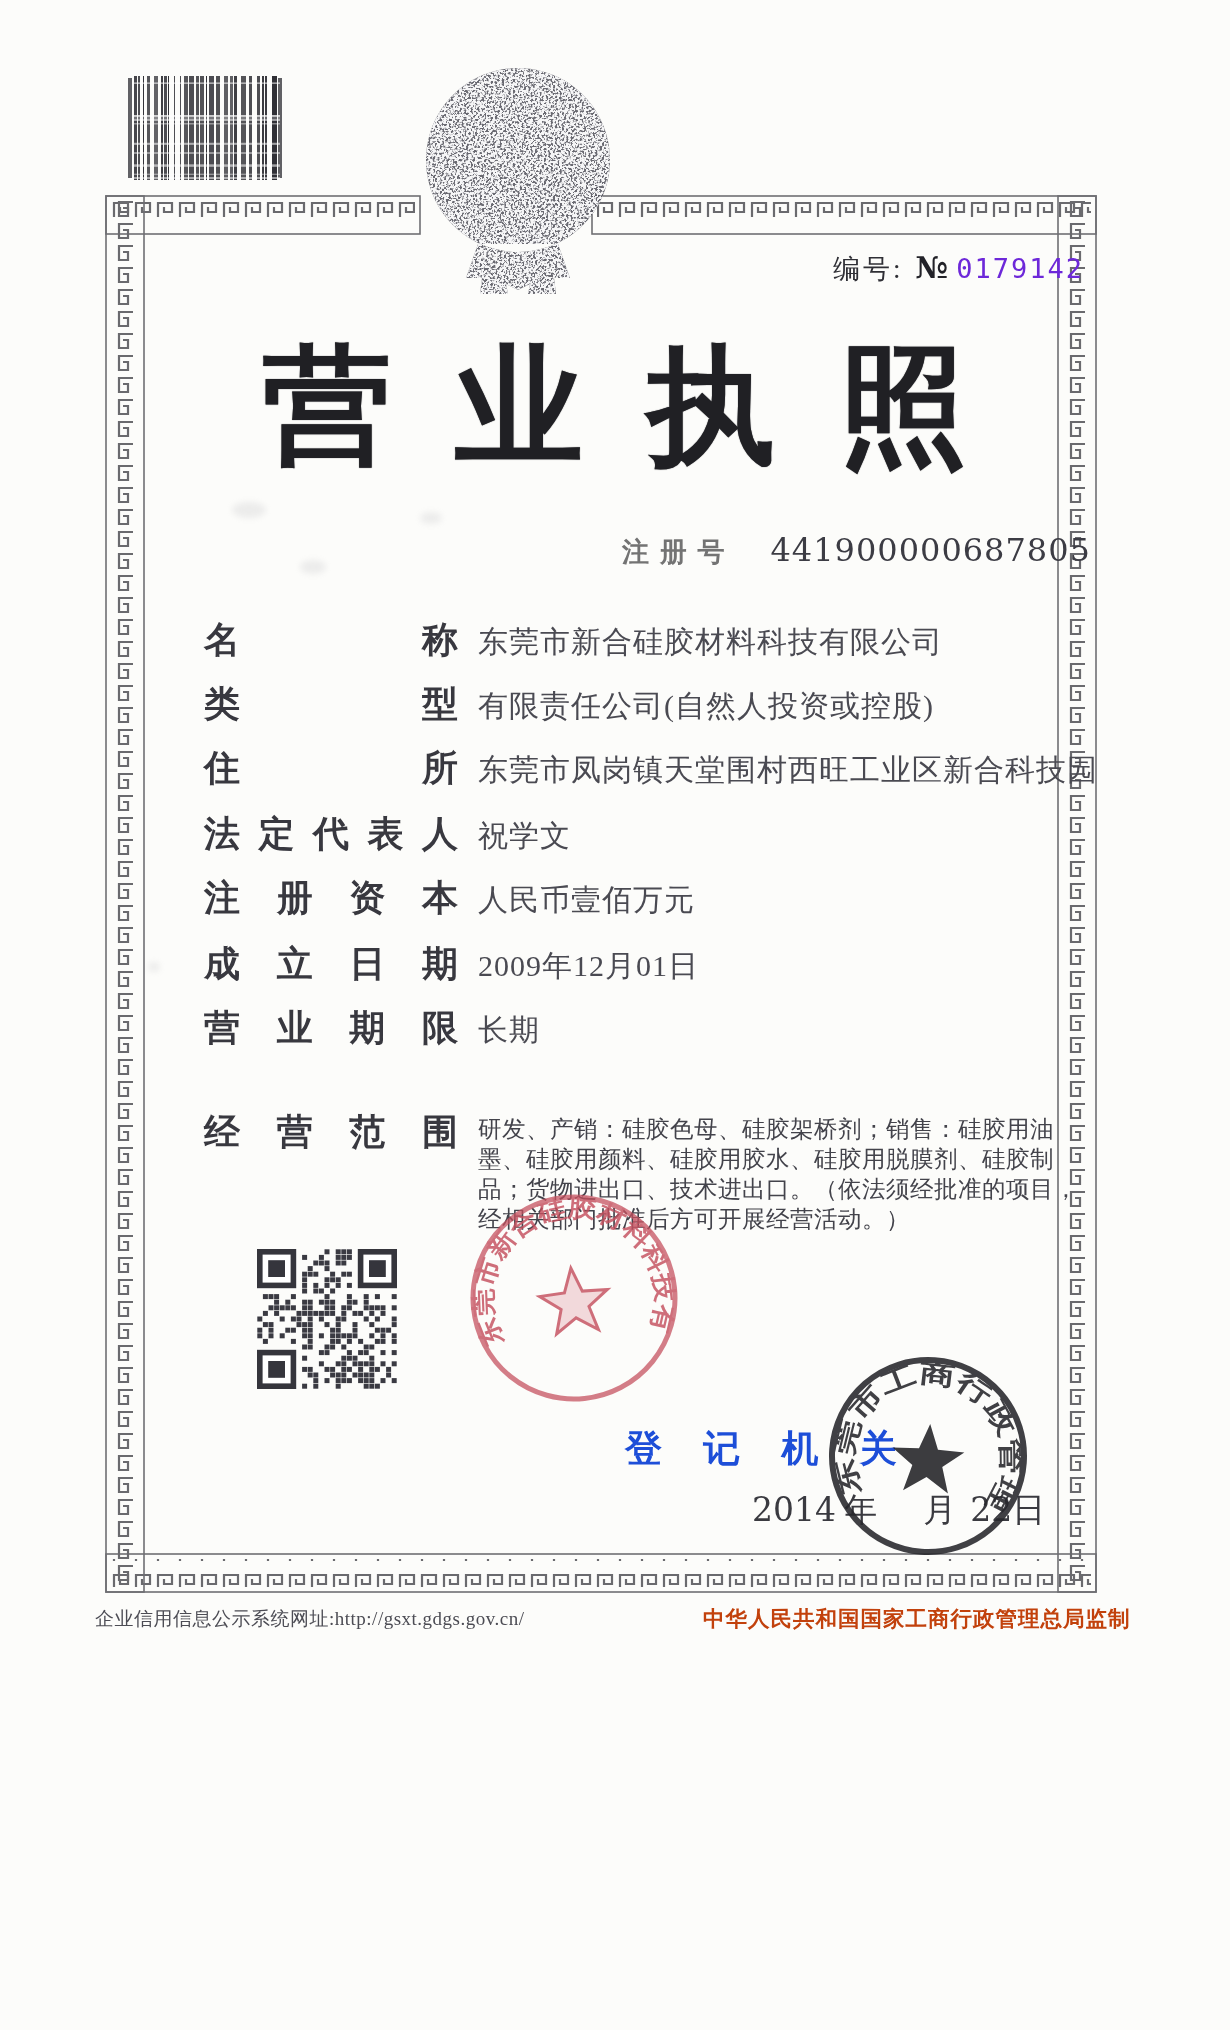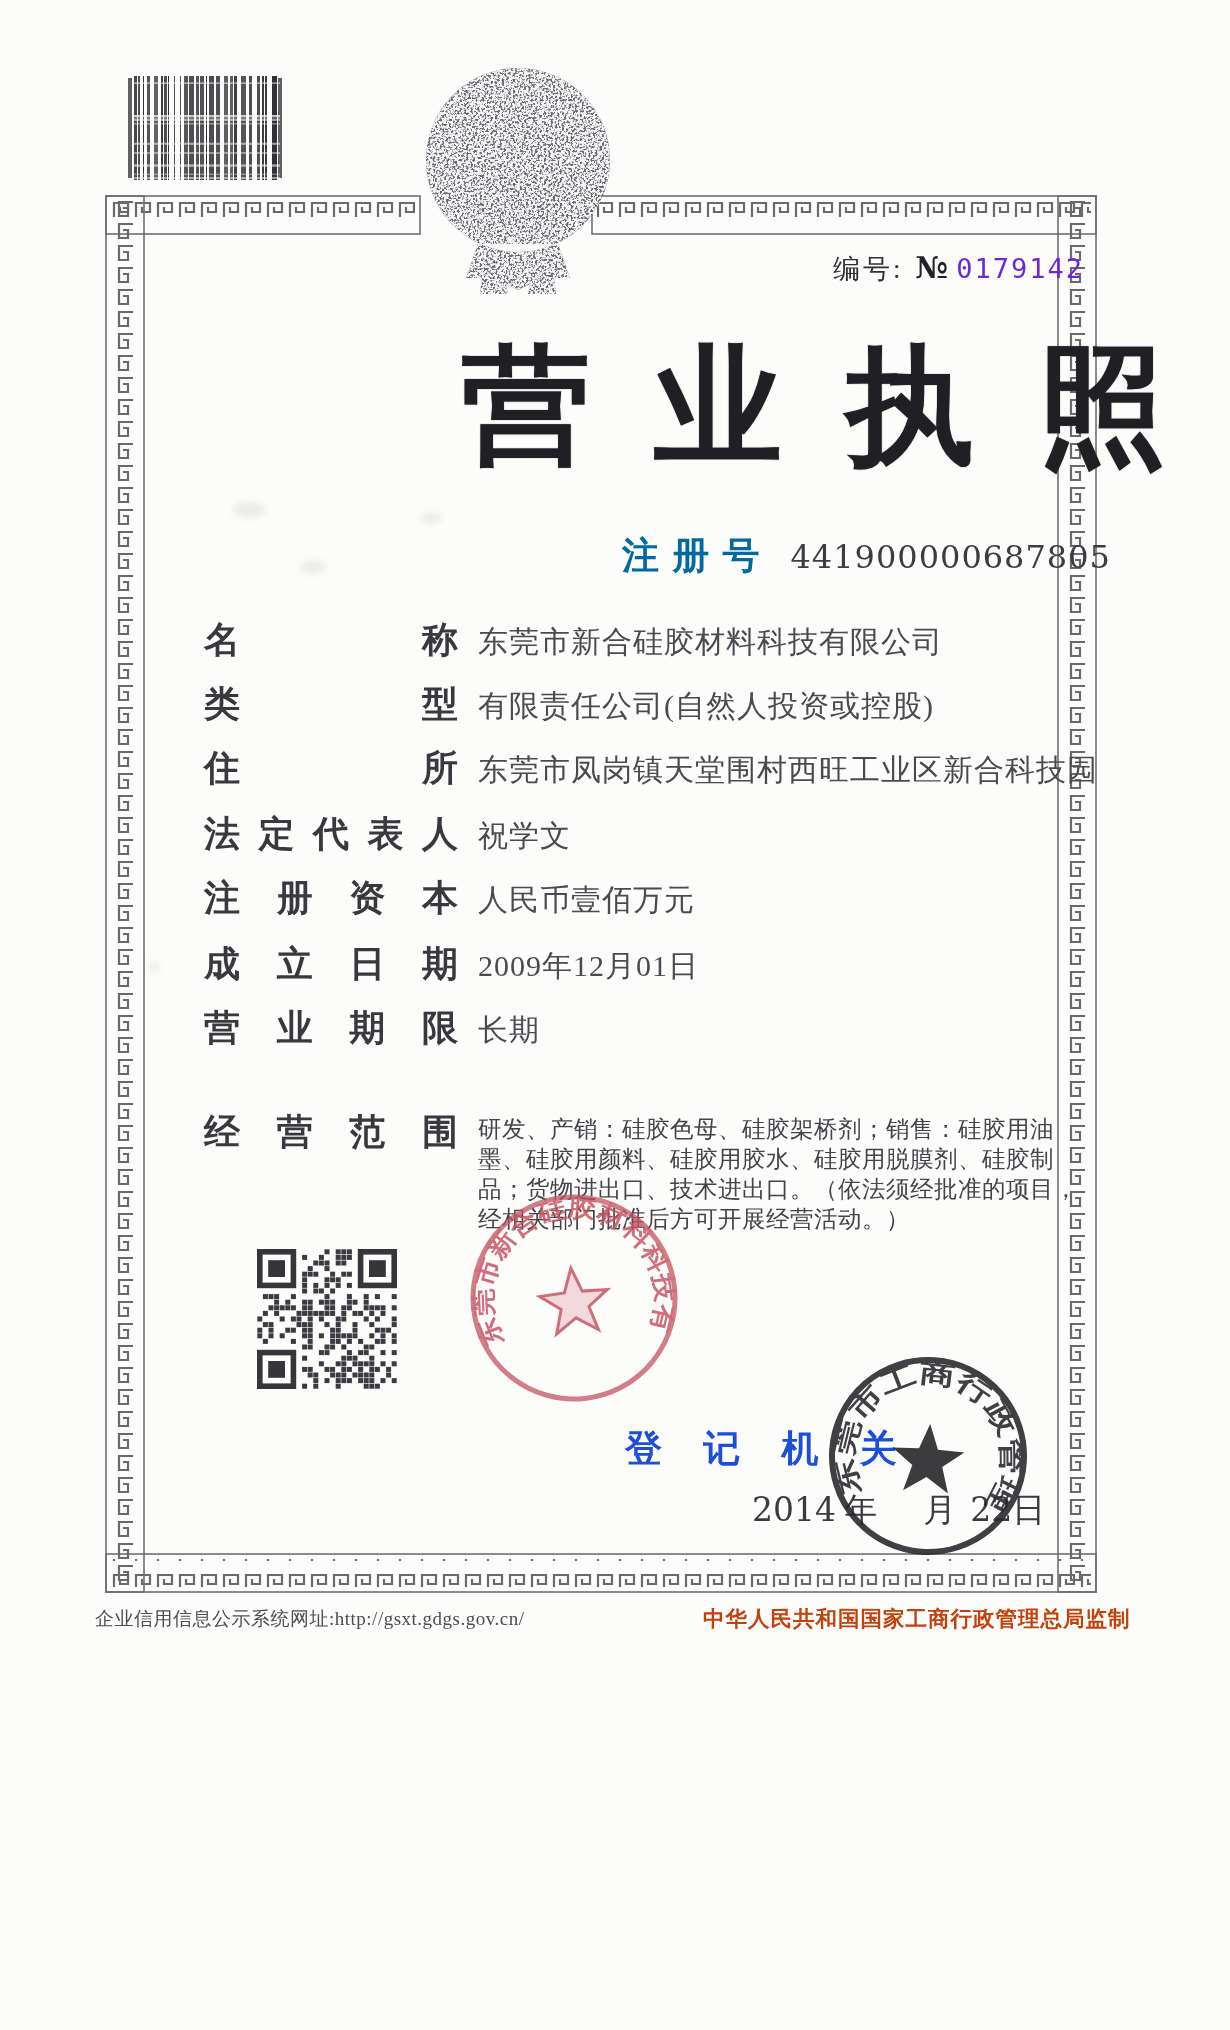--- a/index.html
+++ b/index.html
@@ -14,31 +14,31 @@
   
   #barcode{left:128px;top:74px;width:156px;height:110px;}
   #emblem{left:420px;top:64px;width:196px;height:234px;}
   #serial{left:833px;top:250px;white-space:nowrap;}
   #serial .pfx{font-size:27px;letter-spacing:3px;color:#2f2f35;}
   #serial .no-mark{font-family:"DejaVu Serif",serif;font-weight:bold;font-size:30px;margin:0 8px 0 12px;color:#222228;}
   #serial .digits{font-family:"DejaVu Sans Mono",monospace;font-size:27px;letter-spacing:2px;color:#6d28d9;}
 
   
   #title{
-    left:0;top:336px;width:1230px;text-align:right;
+    left:0;top:336px;width:1230px;text-align:center;
     font-family:"Liberation Sans",sans-serif;
     font-size:128px;font-weight:900;color:#202024;
     letter-spacing:64px;text-indent:64px;line-height:1.1;
     text-shadow:0 0 1px #3a3a3e;
   }
 
   
   #regline{left:622px;top:531px;white-space:nowrap;}
-  #regline .rlabel{font-size:37px;font-weight:600;color:#0369a1;letter-spacing:2px;}
-  #regline .rno{font-family:"DejaVu Serif",serif;font-size:32px;color:#3c3c44;margin-left:29px;letter-spacing:1px;}
+  #regline .rlabel{font-size:27px;font-weight:600;color:#737373;letter-spacing:2px;}
+  #regline .rno{font-family:"DejaVu Serif",serif;font-size:32px;color:#3c3c44;margin-left:44px;letter-spacing:1px;}
 
   
   .frow{position:absolute;left:204px;width:900px;}
   .frow .flabel{
     display:inline-block;width:254px;vertical-align:top;
     font-size:36px;font-weight:600;color:#38383f;
     text-align:justify;text-align-last:justify;line-height:1.15;
   }
   .frow .fvalue{
     display:inline-block;margin-left:20px;vertical-align:top;

